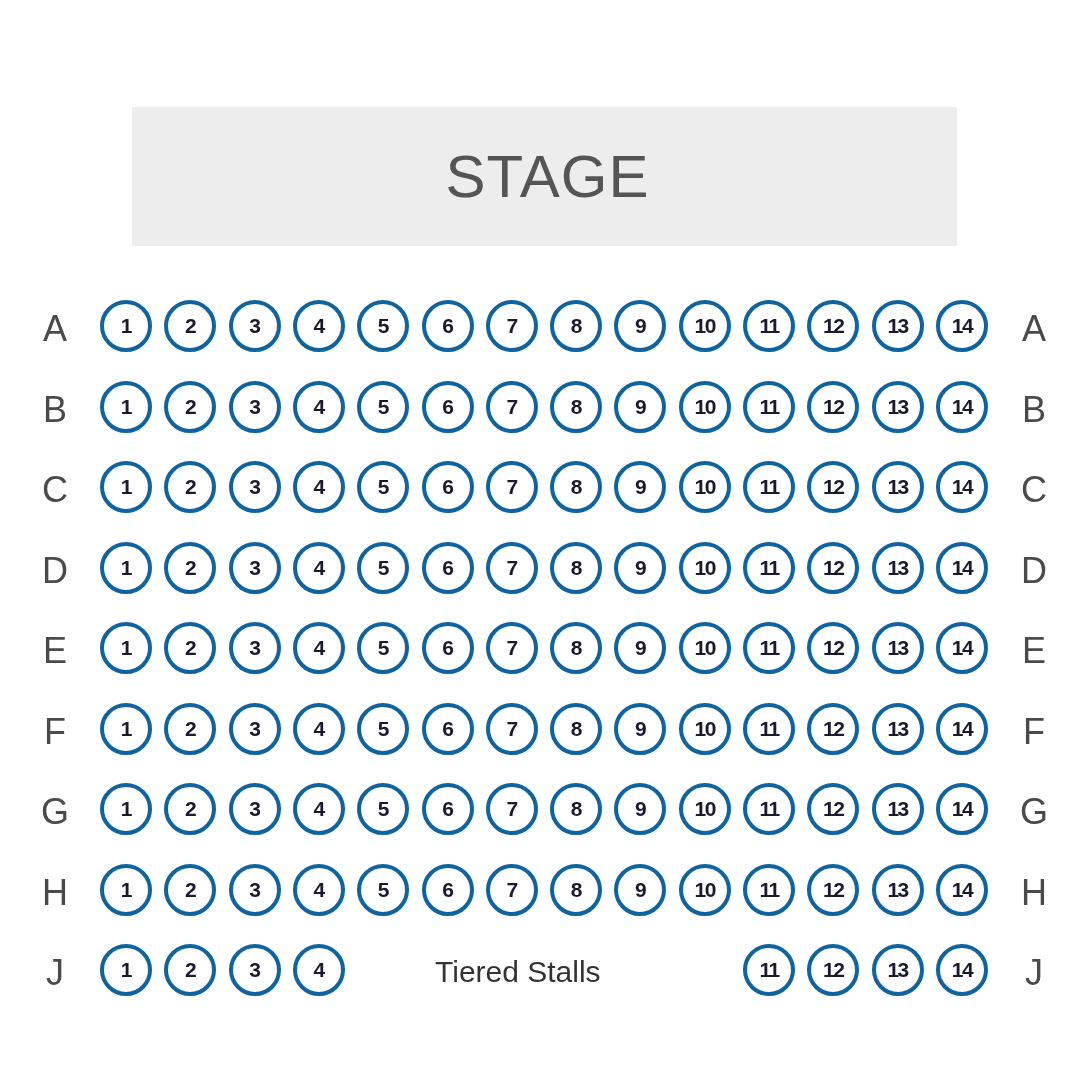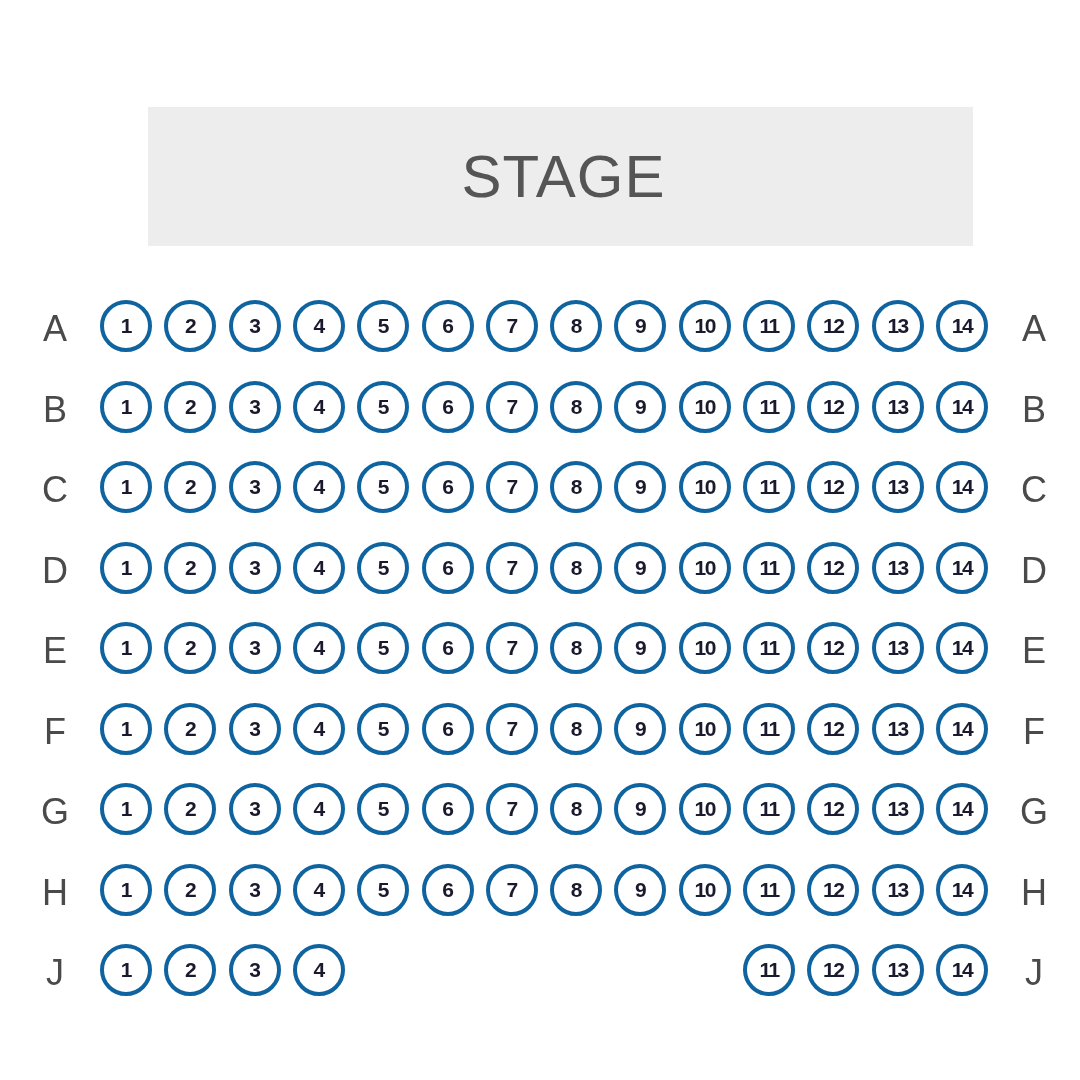--- a/index.html
+++ b/index.html
@@ -11,21 +11,21 @@
       overflow: hidden;
     }
     #root {
       position: relative;
       width: 1080px;
       height: 1080px;
       font-family: "Liberation Sans", sans-serif;
     }
     .stage {
       position: absolute;
-      left: 148px;
+      left: 132px;
       top: 107px;
       width: 825px;
       height: 139px;
       background: #ededed;
       display: flex;
       align-items: center;
       justify-content: center;
     }
     .stage-label {
       font-size: 60px;
@@ -455,13 +455,14 @@
       <div class="seat two-digit" style="left: 807.3px; top: 944px; border-color: rgb(15, 100, 160);">
         <span>12</span>
       </div>
       <div class="seat two-digit" style="left: 871.6px; top: 944px; border-color: rgb(15, 100, 160);">
         <span>13</span>
       </div>
       <div class="seat two-digit" style="left: 935.9px; top: 944px; border-color: rgb(15, 100, 160);">
         <span>14</span>
       </div>
     </div>
+  <div class="section-label">Tiered Stalls</div>
 </div>
 
 </body></html>

